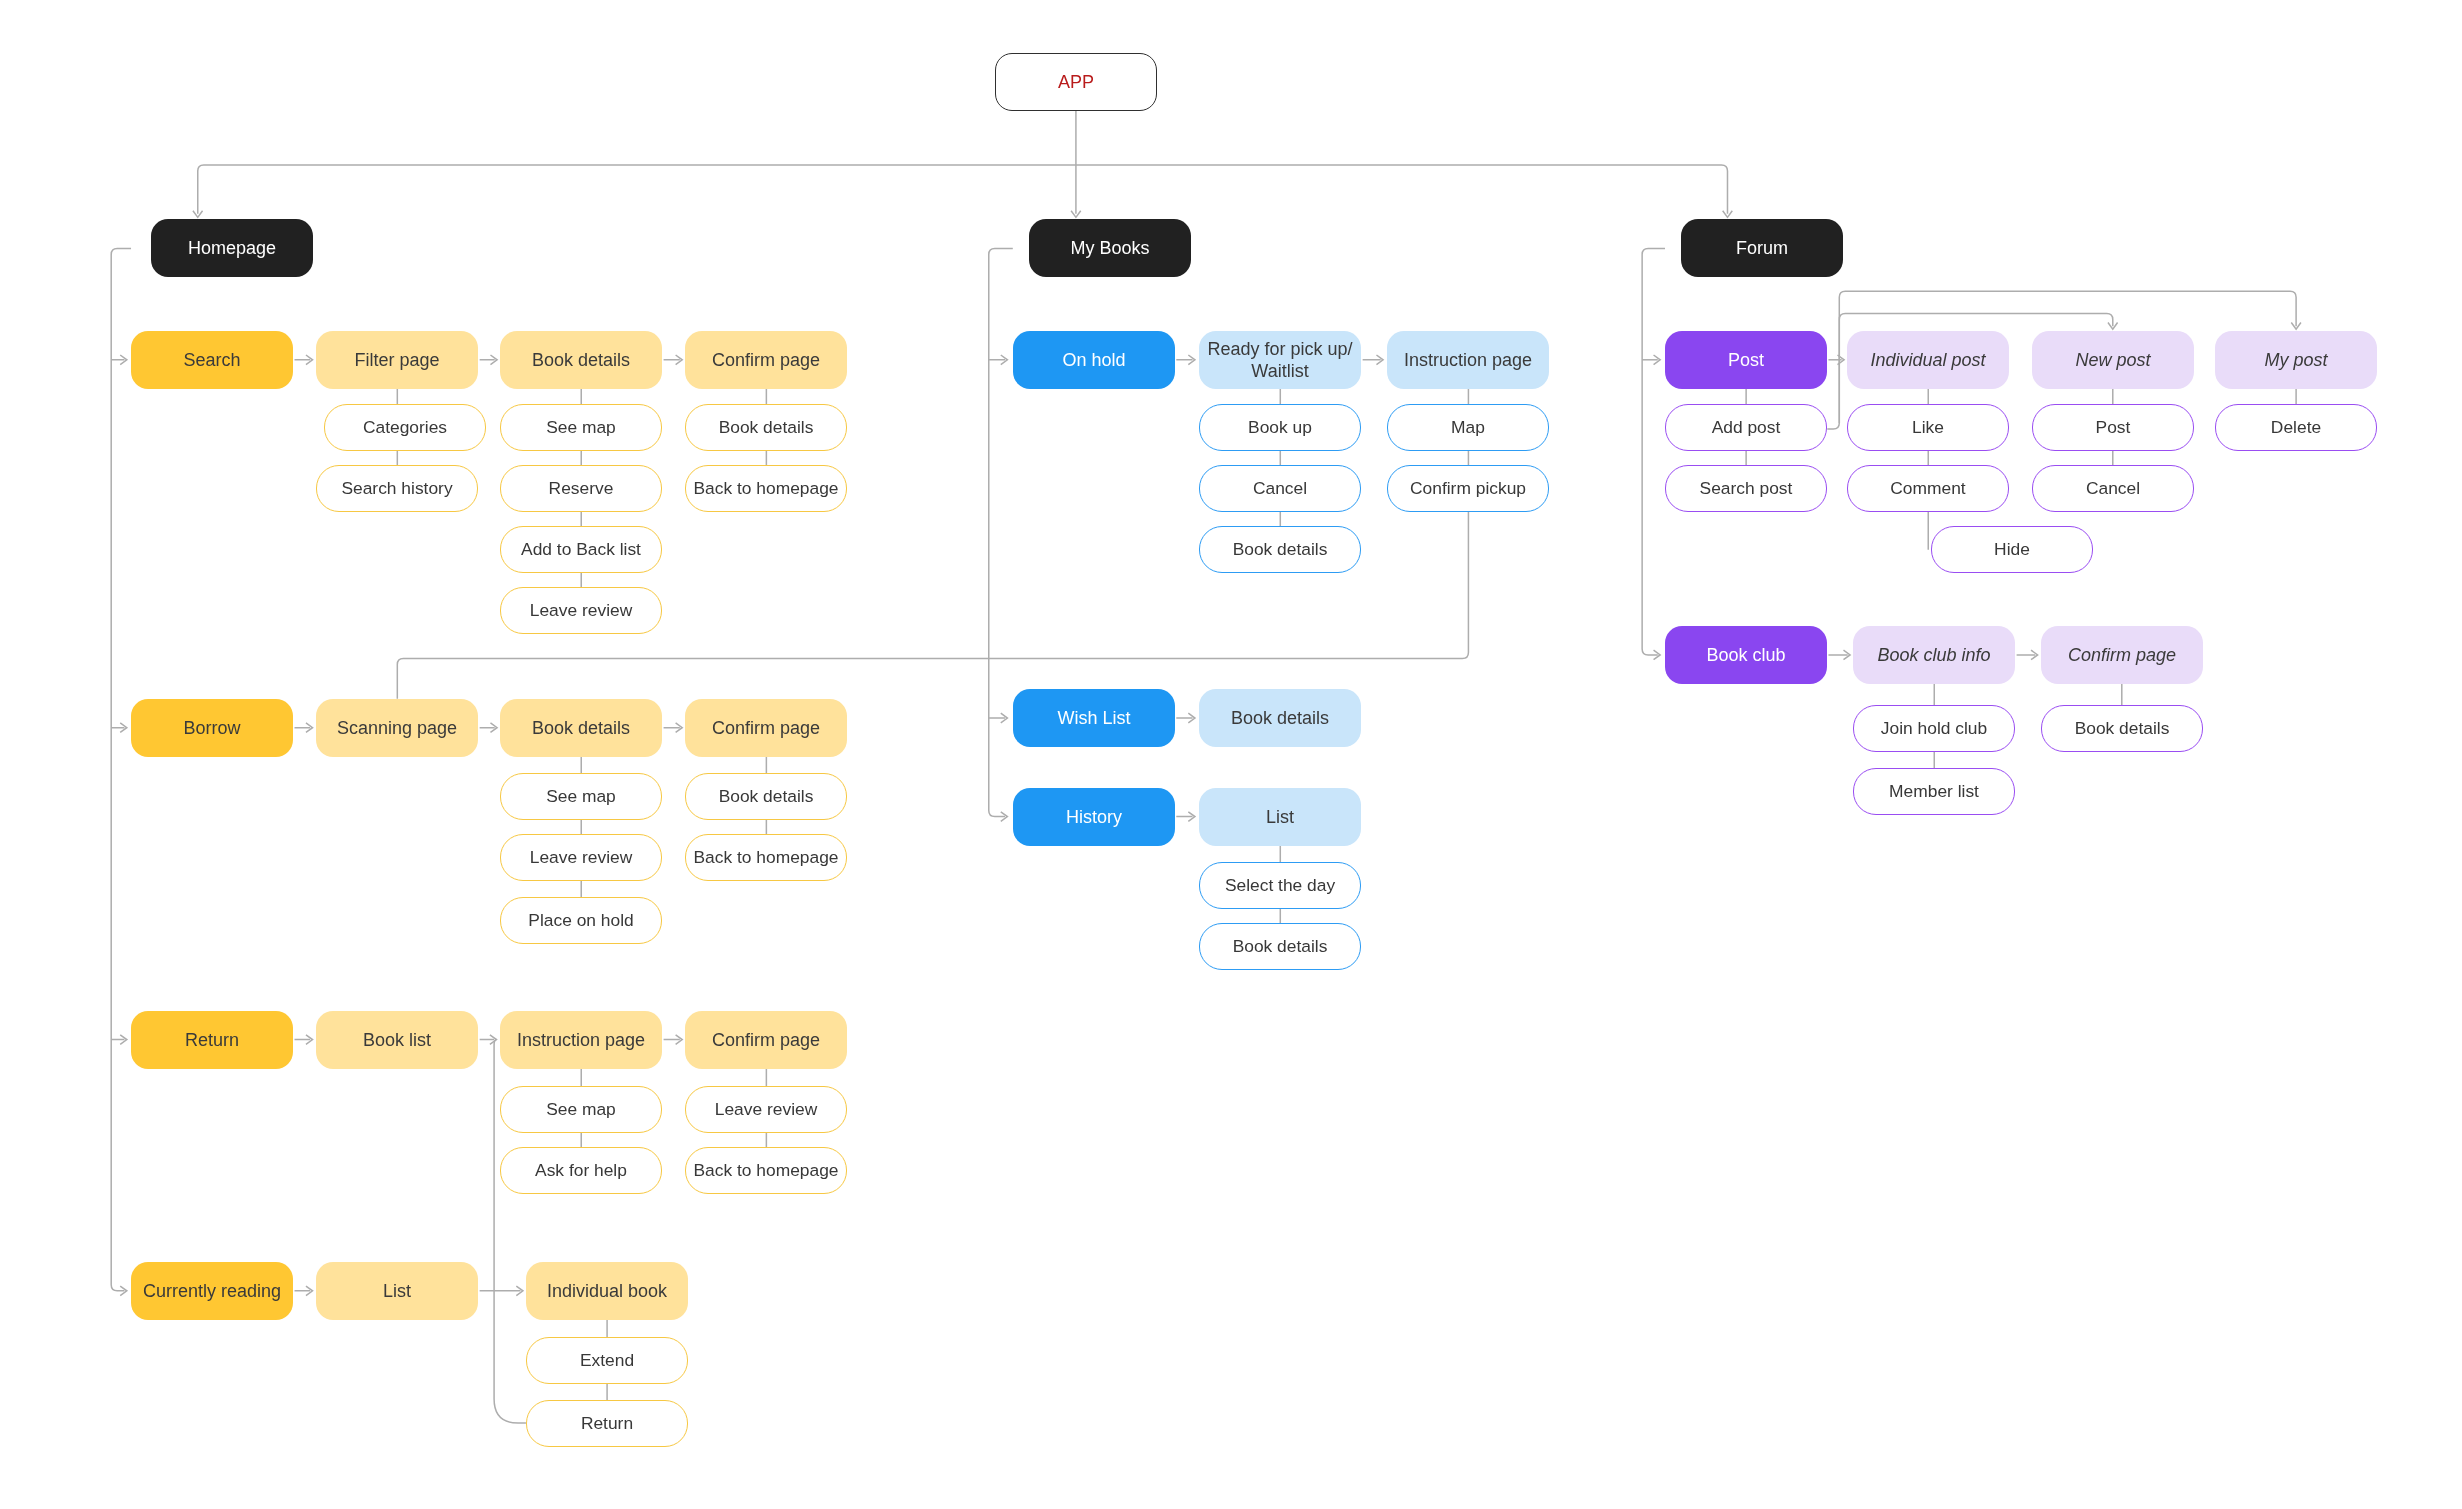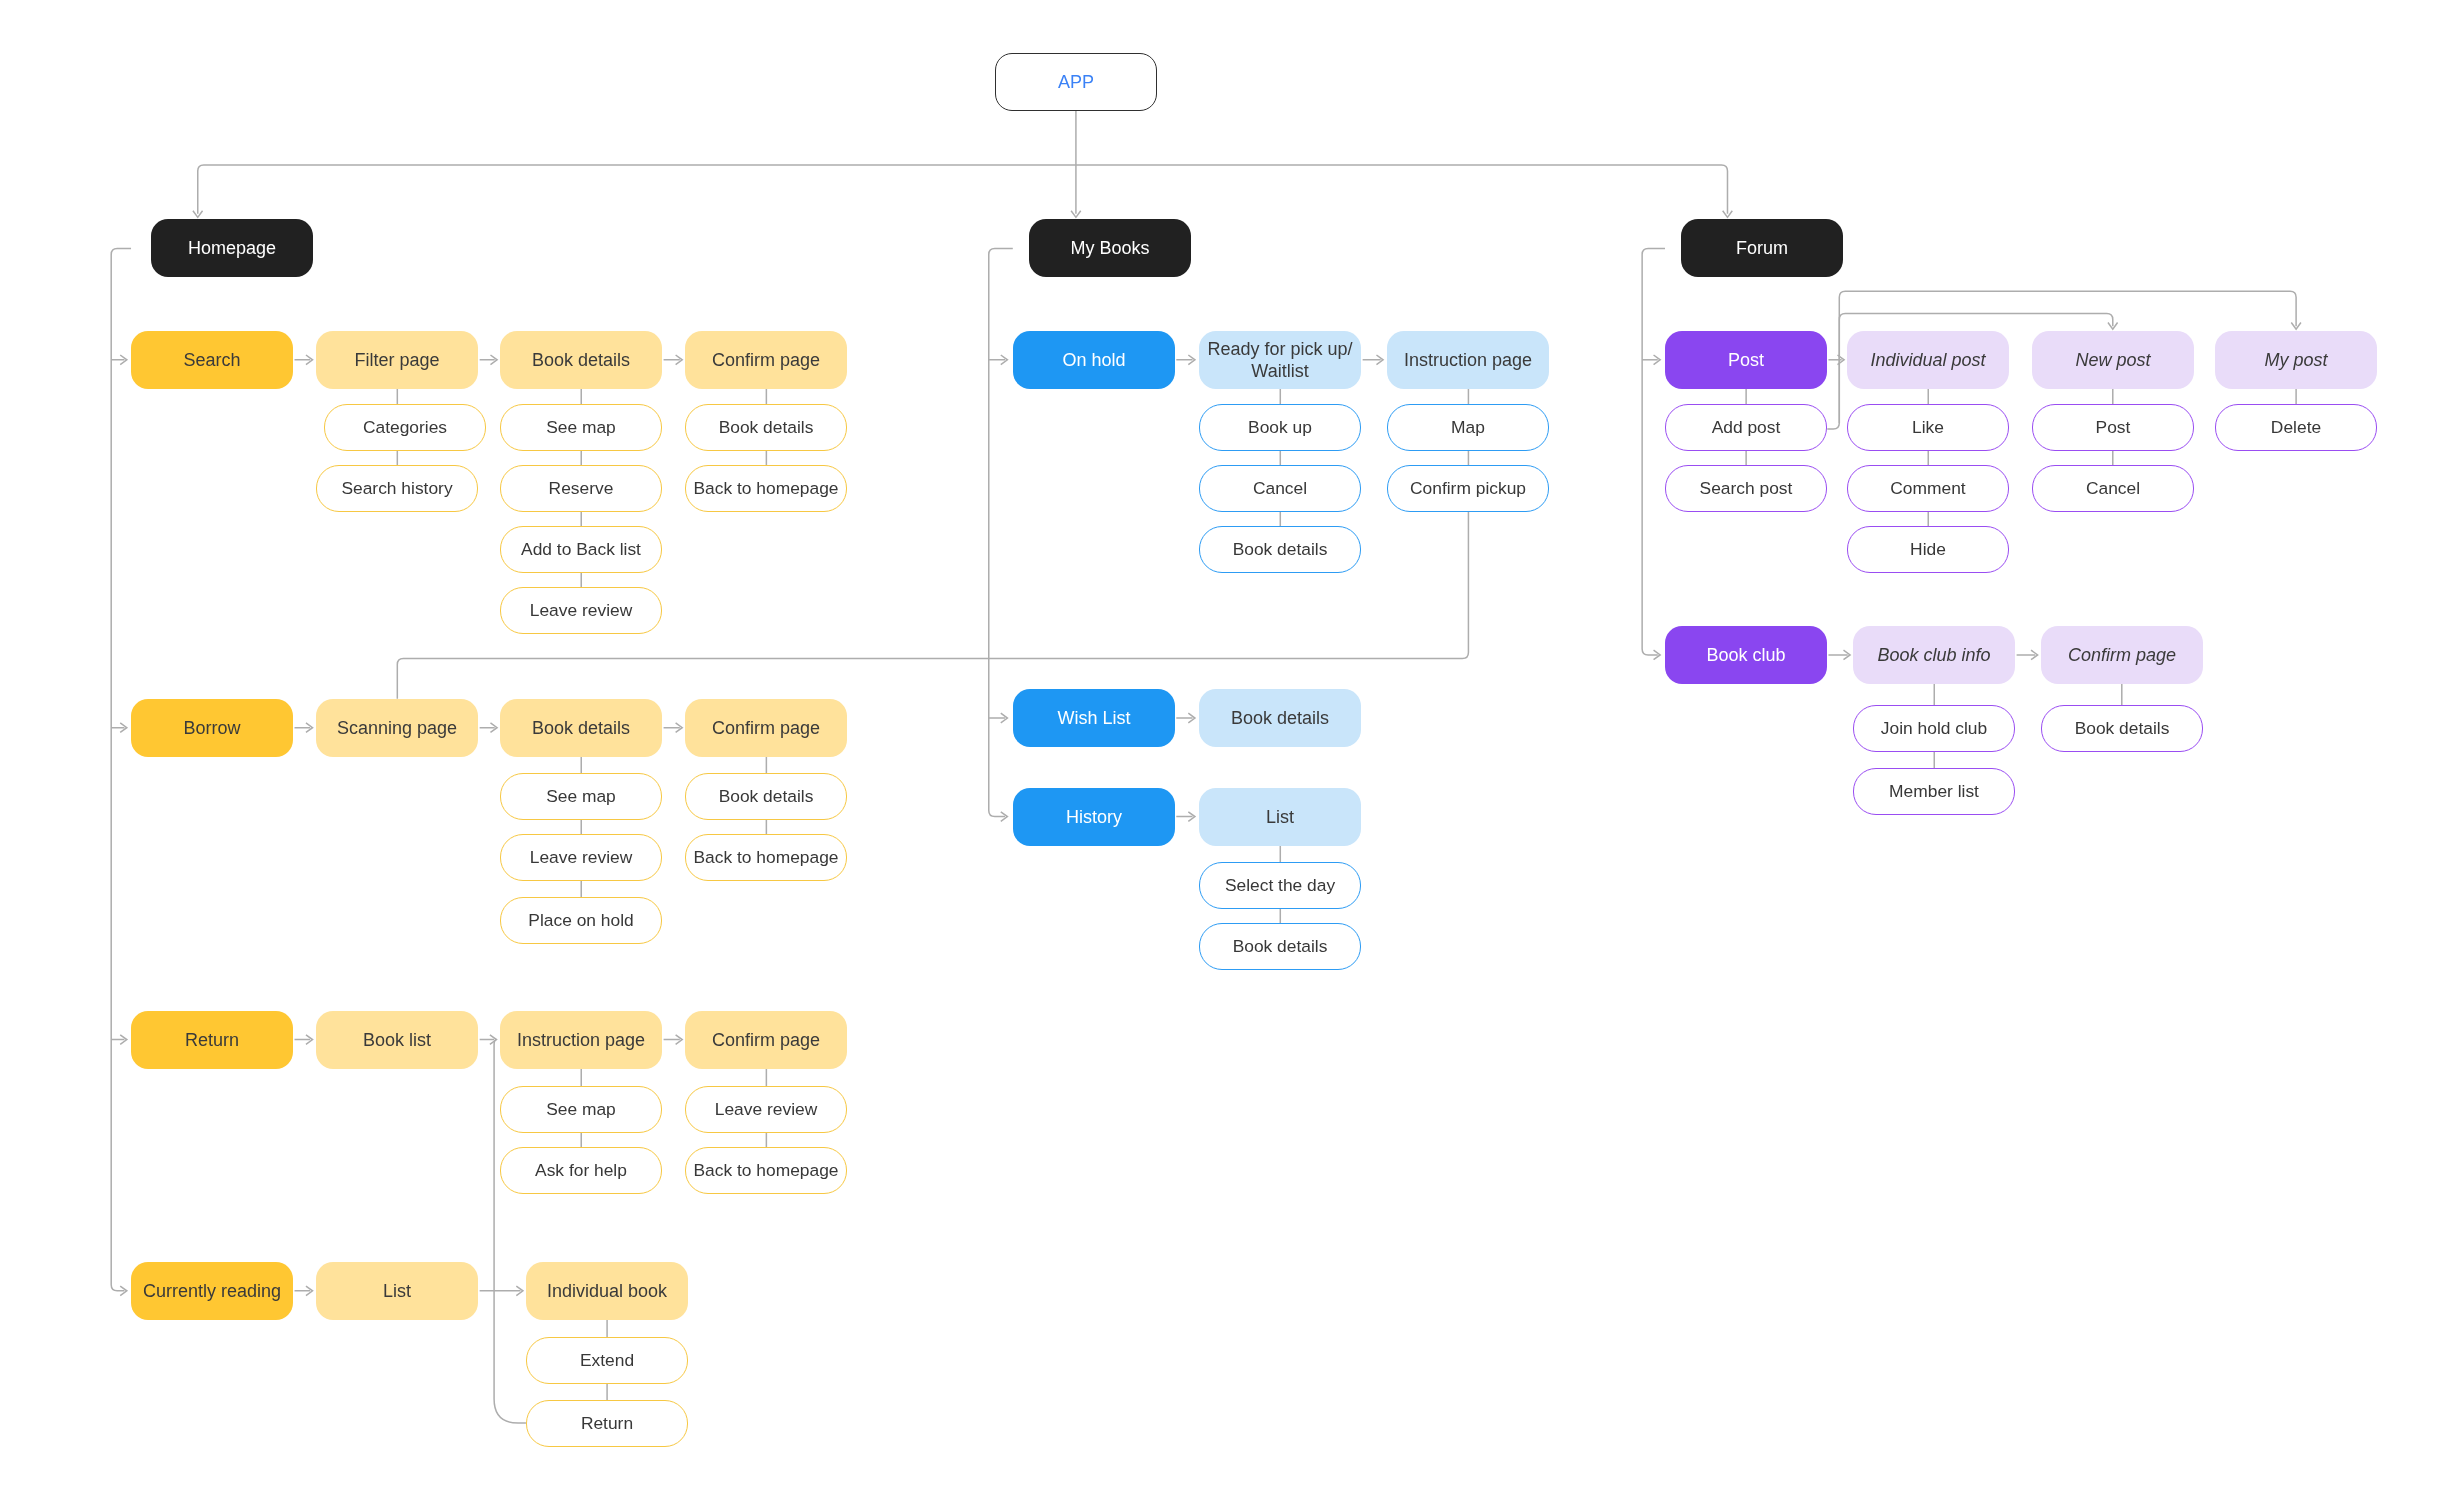--- a/index.html
+++ b/index.html
@@ -20,21 +20,21 @@
     justify-content:center;
     text-align:center;
     padding:0 7.2px;
     color:#383838;
     line-height:1.25;
   }
   
   .p{width:162px;height:58px;border-radius:17px;font-size:18px;}
   
   .l{width:162px;height:47px;border-radius:23px;font-size:17.4px;background:#ffffff;}
-  .app{background:#ffffff;border:1.8px solid #2f2f2f;color:#3b82f6;}
+  .app{background:#ffffff;border:1.8px solid #2f2f2f;color:#b91c1c;}
   .black{background:#212121;color:#ffffff;margin-left:34px;}
   .gold{background:#FFC732;color:#3a3a3a;}
   .lyellow{background:#FFE29B;color:#3a3a3a;}
   .blue{background:#1E97F3;color:#ffffff;}
   .lblue{background:#C9E5FA;color:#3a3a3a;}
   .purple{background:#8A46F0;color:#ffffff;}
   .lpurple{background:#E9DCF9;color:#3a3a3a;font-style:italic;}
   .by{border:1.8px solid #F7C843;}
   .bb{border:1.8px solid #2D9CF4;}
   .bp{border:1.8px solid #9A4DF2;}
@@ -164,21 +164,21 @@
   <div class="node l bb" style="left:1199px;top:923px">Book details</div>
 
   <div class="node p purple" style="left:1665px;top:331px">Post</div>
   <div class="node p lpurple" style="left:1847px;top:331px">Individual post</div>
   <div class="node p lpurple" style="left:2032px;top:331px">New post</div>
   <div class="node p lpurple" style="left:2215px;top:331px">My post</div>
   <div class="node l bp" style="left:1665px;top:404px">Add post</div>
   <div class="node l bp" style="left:1665px;top:465px">Search post</div>
   <div class="node l bp" style="left:1847px;top:404px">Like</div>
   <div class="node l bp" style="left:1847px;top:465px">Comment</div>
-  <div class="node l bp" style="left:1847px;top:526px">Hide</div>
+  <div class="node l bp" style="left:1931px;top:526px">Hide</div>
   <div class="node l bp" style="left:2032px;top:404px">Post</div>
   <div class="node l bp" style="left:2032px;top:465px">Cancel</div>
   <div class="node l bp" style="left:2215px;top:404px">Delete</div>
 
   <div class="node p purple" style="left:1665px;top:626px">Book club</div>
   <div class="node p lpurple" style="left:1853px;top:626px">Book club info</div>
   <div class="node p lpurple" style="left:2041px;top:626px">Confirm page</div>
   <div class="node l bp" style="left:1853px;top:705px">Join hold club</div>
   <div class="node l bp" style="left:1853px;top:768px">Member list</div>
   <div class="node l bp" style="left:2041px;top:705px">Book details</div>

